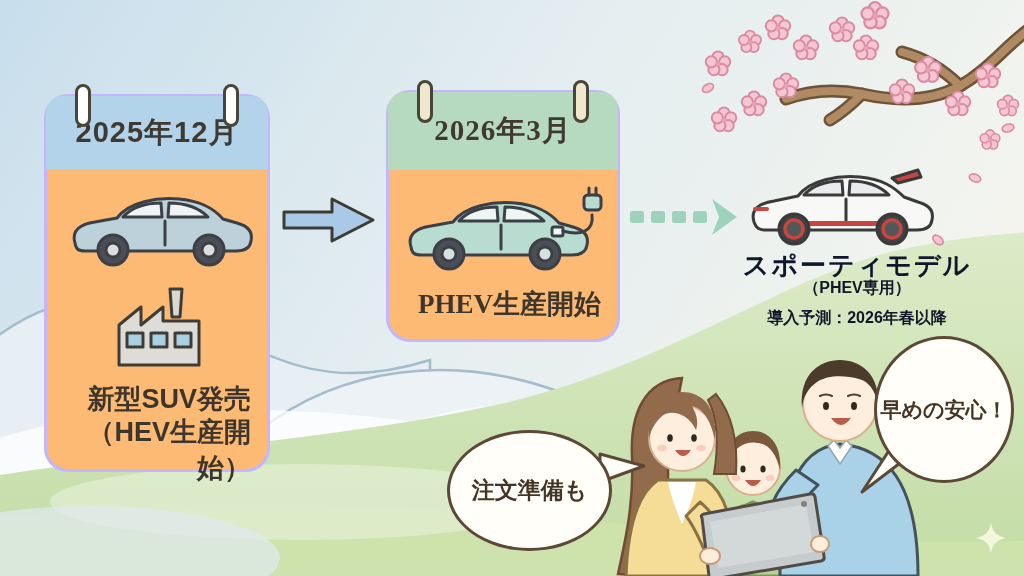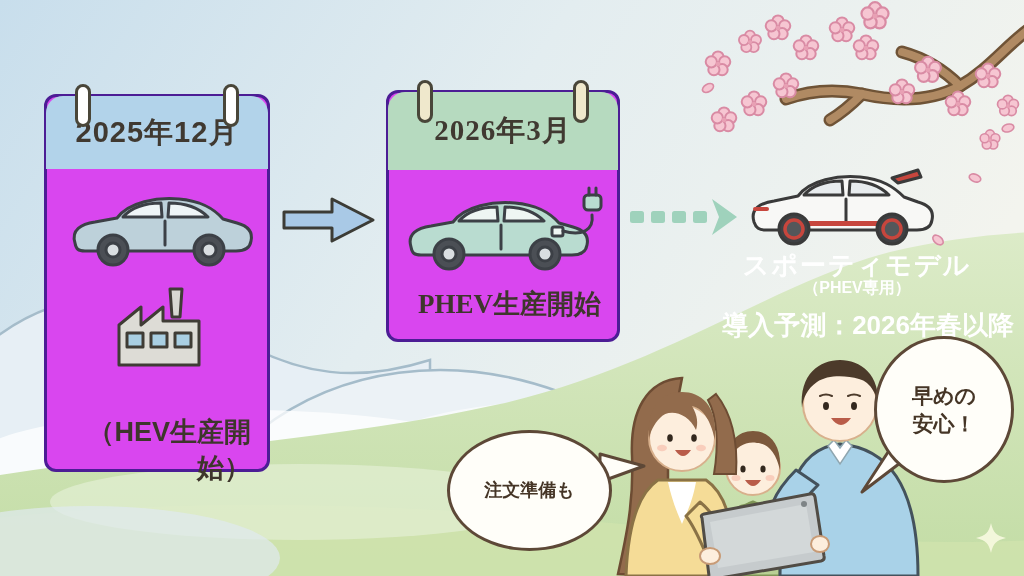--- a/index.html
+++ b/index.html
@@ -5,22 +5,22 @@
   html,body{margin:0;padding:0;background:#888;}
   .stage{
     position:relative;width:1024px;height:576px;overflow:hidden;
     font-family:"Liberation Sans","DejaVu Sans",sans-serif;
     color:#3e362c;
   }
   .abs{position:absolute;}
   svg{display:block;}
   
   .card{
-    position:absolute;background:#d946ef;border:3px solid #4c1d95;
-    border-radius:12px;box-sizing:border-box;z-index:2;
+    position:absolute;background:#fdba74;border:3px solid #c4b5fd;
+    border-radius:24px;box-sizing:border-box;z-index:2;
   }
   .card-header{
     position:absolute;left:-1px;right:-1px;top:-1px;
     border-radius:17px 17px 0 0;
     display:flex;align-items:center;justify-content:center;
     font-weight:bold;font-size:29px;letter-spacing:1px;color:#403931;
   }
   .card1{left:44px;top:94px;width:226px;height:378px;}
   .card1 .card-header{height:73px;background:#b2d3ea;}
   .card2{left:386px;top:90px;width:234px;height:252px;font-family:Liberation Serif, serif;}
@@ -30,32 +30,32 @@
     border:3px solid #494639;border-radius:9px;box-sizing:border-box;z-index:3;
   }
   .card2 .ring{background:#efe8cc;}
   .ring.left{left:28px;}
   .ring.right{right:28px;}
   .card-title{position:absolute;left:0;right:16px;text-align:right;font-weight:bold;color:#3e362c;padding-left:16px;}
   .card1 .t1{top:284px;font-size:27px;}
   .card1 .t2{top:317px;font-size:27px;}
   .card2 .t1{top:193px;font-size:27px;}
   
-  .sporty-label{position:absolute;left:700px;width:314px;text-align:center;font-weight:bold;color:#ffffff;z-index:2;}
+  .sporty-label{position:absolute;left:700px;width:314px;text-align:center;font-weight:bold;color:#0f172a;z-index:2;}
   .sporty-label div{position:absolute;left:0;right:0;}
   .lbl1{top:248px;font-size:26px;letter-spacing:2px;}
   .lbl2{top:278px;font-size:16px;}
-  .lbl3{top:308px;font-size:26px;text-align:right;}
+  .lbl3{top:308px;font-size:16px;}
   
   .bubble{
     position:absolute;background:#fffef9;border:3px solid #5d4837;border-radius:50%;
-    box-sizing:border-box;display:flex;flex-direction:column;align-items:center;justify-content:center;
+    box-sizing:border-box;display:flex;flex-direction:row;align-items:center;justify-content:center;
     font-weight:bold;color:#453526;text-align:center;z-index:6;
   }
-  .bubble-left{left:447px;top:430px;width:165px;height:121px;font-size:18px;line-height:1.35;}
+  .bubble-left{left:447px;top:430px;width:165px;height:121px;font-size:23px;line-height:1.35;}
   .bubble-right{left:874px;top:336px;width:140px;height:147px;font-size:21px;line-height:1.3;}
   .tail{position:absolute;z-index:5;}
 </style>
 </head>
 <body>
 
 <div class="stage">
 
   <svg class="abs" style="left:0;top:0;z-index:0;" width="1024" height="576" viewBox="0 0 1024 576" preserveAspectRatio="none">
     <defs>
@@ -153,20 +153,21 @@
     </svg>
     <svg class="abs" style="left:64px;top:188px;" width="96" height="84" viewBox="0 0 96 84">
       <g stroke="#3f3c35" stroke-width="3" stroke-linejoin="round">
         <path d="M59,4 L71,4 L69,32 L61,32 Z" fill="#d8d8d2"></path>
         <path d="M8,80 L8,40 L30,22 L30,40 L52,22 L52,36 L88,36 L88,80 Z" fill="#dddcd6"></path>
         <rect x="16" y="48" width="16" height="14" fill="#a9cfe2"></rect>
         <rect x="40" y="48" width="16" height="14" fill="#a9cfe2"></rect>
         <rect x="64" y="48" width="16" height="14" fill="#a9cfe2"></rect>
       </g>
     </svg>
+    <div class="card-title t1">新型SUV発売</div>
     <div class="card-title t2">（HEV生産開始）</div>
   </div>
 
   <svg class="abs" style="left:282px;top:194px;z-index:2;" width="94" height="52" viewBox="0 0 94 52">
     <path d="M2,18 H50 V5 L91,26 L50,47 V34 H2 Z" fill="#a9c9e6" stroke="#3c3c36" stroke-width="3" stroke-linejoin="round"></path>
   </svg>
 
   <div class="card card2">
     <span class="ring left"></span>
     <span class="ring right"></span>

